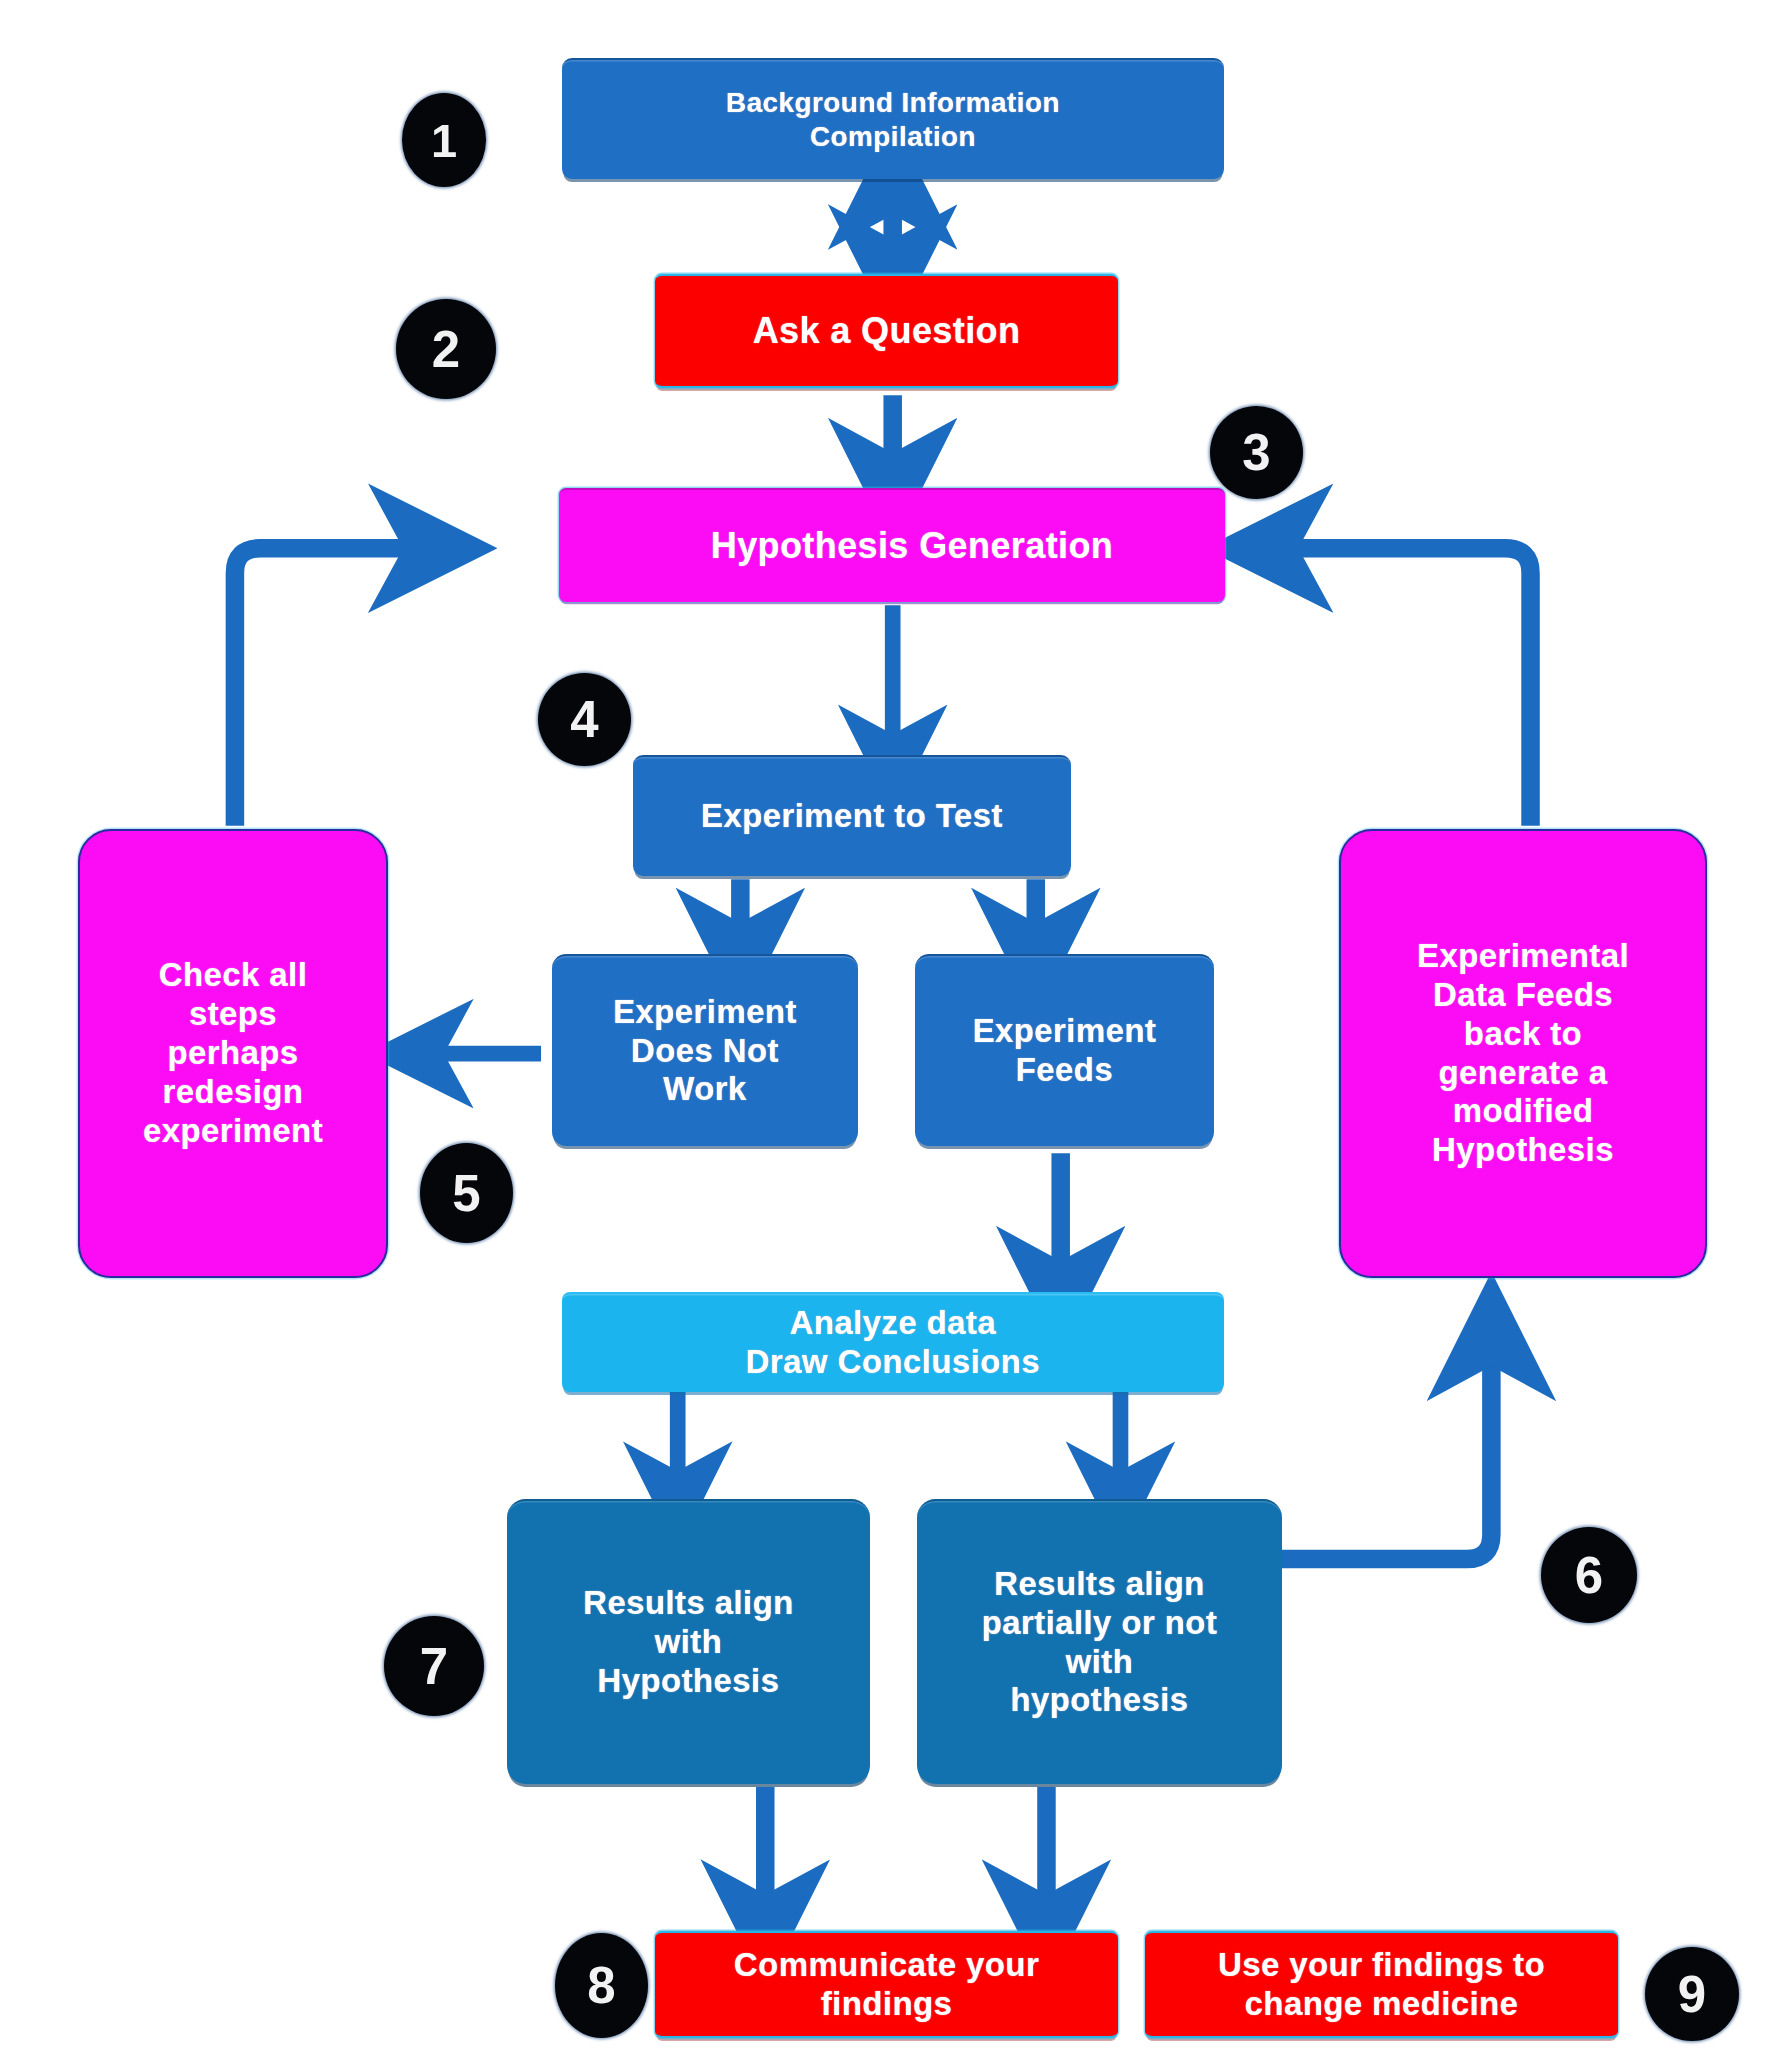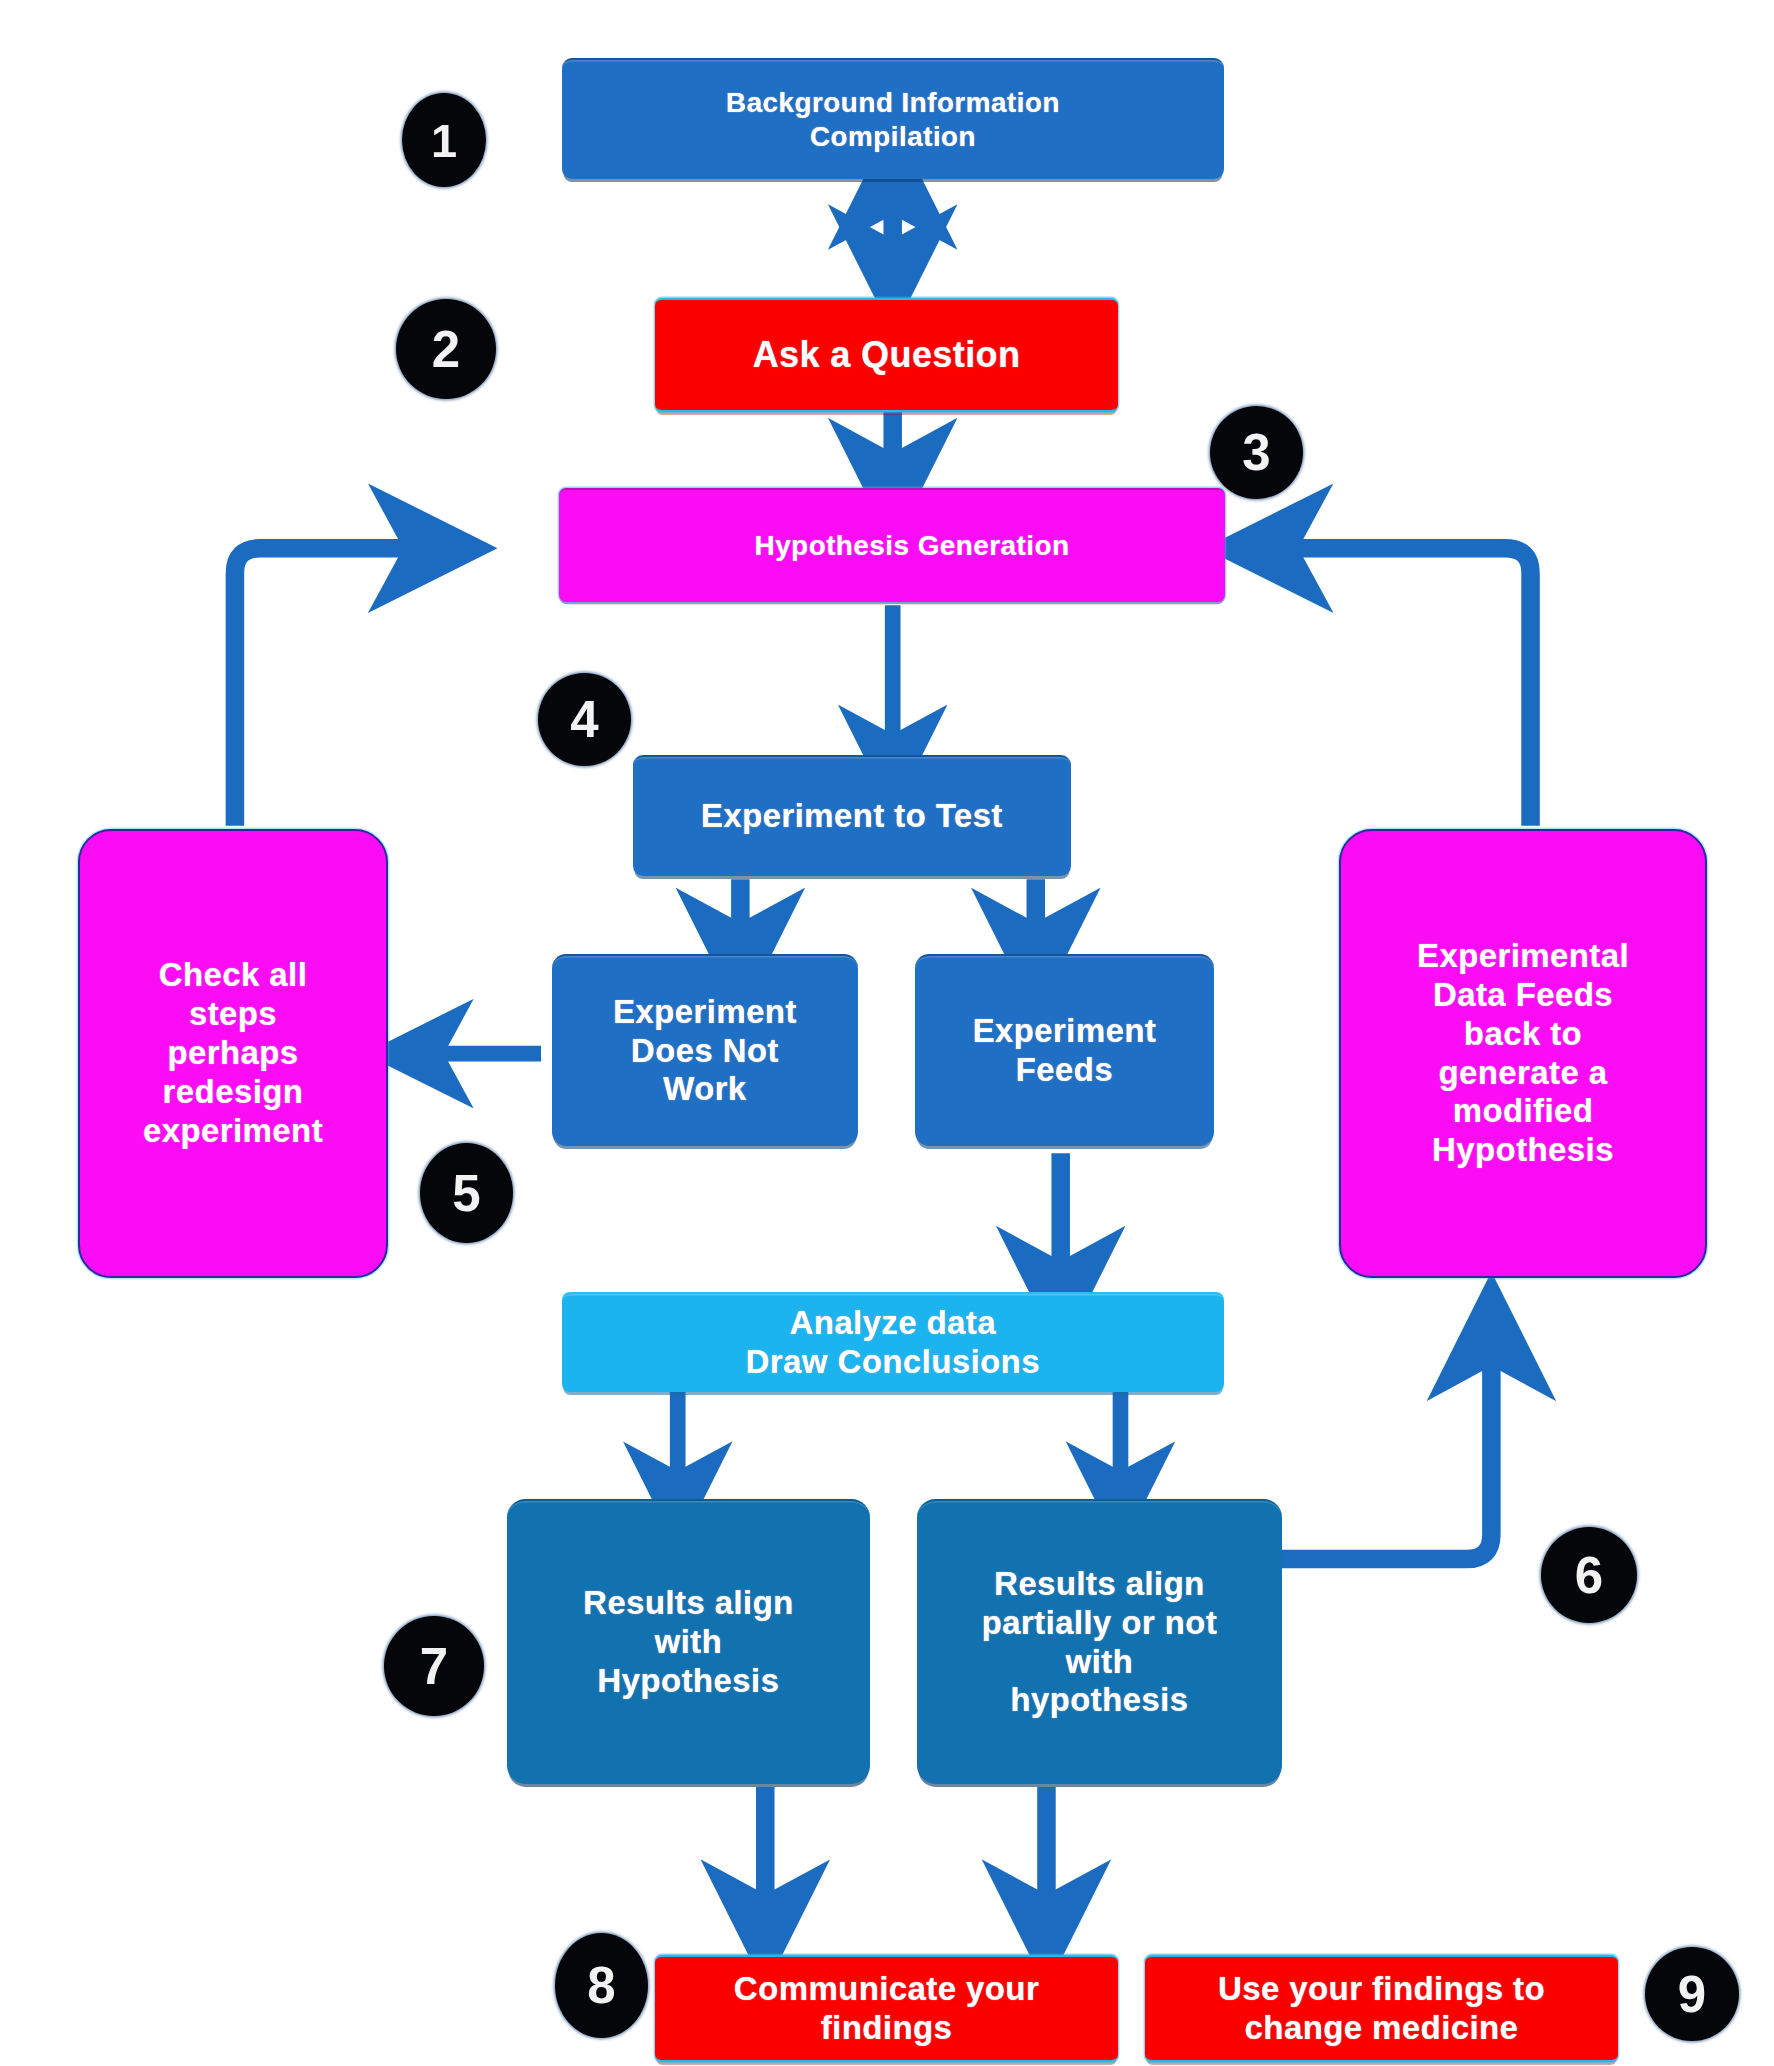--- a/index.html
+++ b/index.html
@@ -53,21 +53,20 @@
     box-shadow: 0 4.3px 0 -1.4px rgba(8,55,95,0.6),
                 inset 0 1.4px 0 rgba(255,255,255,0.16);
   }
   .n-red {
     background: #fc0000;
     border-radius: 7.1px;
     border-top: 2.8px solid #2bb6e8;
     border-bottom: 2.1px solid #2bb6e8;
     box-shadow: 0 0 0 1.4px rgba(43,182,232,0.55),
                 0 4.3px 0 -1.4px rgba(150,0,0,0.35);
-    margin-top: 24px;
   }
   .n-magenta {
     background: #fb0cf5;
     border-radius: 7.1px;
     border-top: 2.8px solid #c40ac0;
     box-shadow: 0 0 0 1.4px rgba(43,182,232,0.5),
                 0 3.6px 0 -1.4px rgba(120,0,120,0.45);
   }
   .n-magenta-tall {
     background: #fb0cf5;
@@ -183,21 +182,21 @@
     <span>
       <span>Background Information</span>
       <span>Compilation</span>
     </span>
   </div>
 
   <div class="node n-red" style="left:655px; top:274px; width:463px; height:114px; font-size:36px;">
     <span>Ask a Question</span>
   </div>
 
-  <div class="node n-magenta" style="left:559px; top:488px; width:666px; height:114px; font-size:28px;padding-left:40px;">
+  <div class="node n-magenta" style="left:559px; top:488px; width:666px; height:114px; font-size:36px;padding-left:40px;">
     <span>Hypothesis Generation</span>
   </div>
 
   <div class="node n-blue" style="left:633px; top:755px; width:438px; height:121px; font-size:33px;">
     <span>Experiment to Test</span>
   </div>
 
   <div class="node n-blue" style="left:552px; top:954px; width:306px; height:192px; font-size:33px; border-radius:14.2px;">
     <span>
       <span>Experiment</span>

